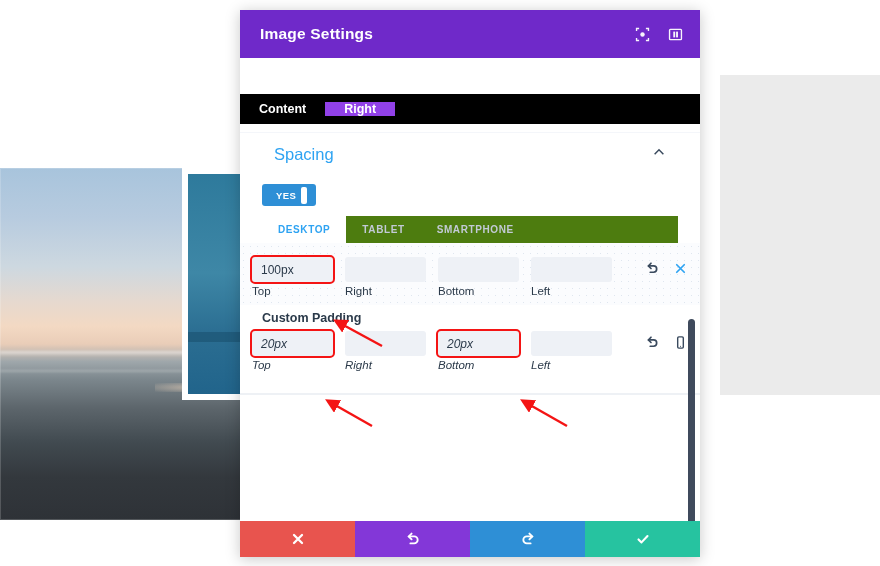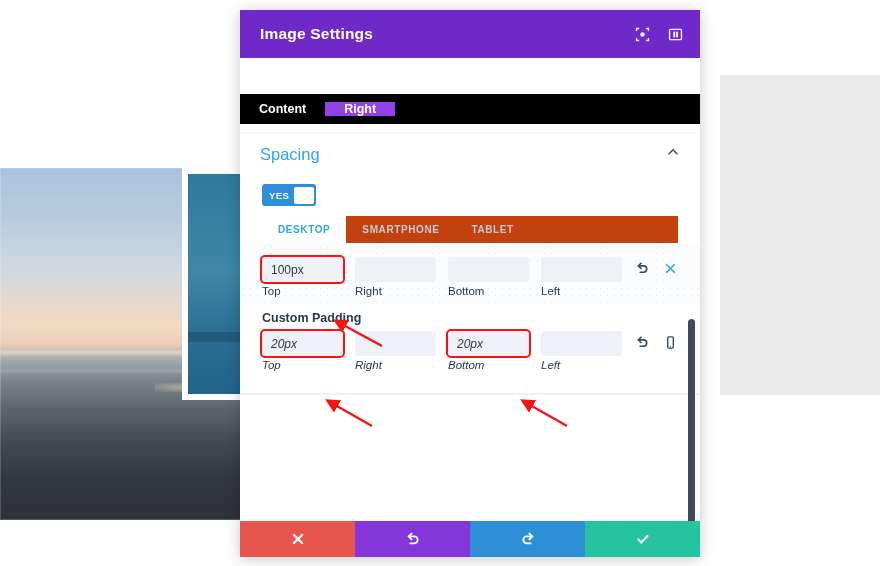--- a/index.html
+++ b/index.html
@@ -97,48 +97,48 @@
   }
   .tab.active { background: #9141e8; }
 
   .modal-body {
     flex: 1 1 auto; position: relative; background: #ffffff; overflow: hidden;
   }
   .body-top-rule { height: 1px; background: #f4f6fa; margin-top: 8px; }
 
   .section-head {
     display: flex; align-items: center; justify-content: space-between;
-    padding: 0 20px; height: 42px;
+    padding: 0 34px; height: 42px;
   }
   .section-title { font-size: 16.5px; color: #2ea3f2; }
   .section-title.muted { color: #a9b4c4; }
   .chev { width: 14px; height: 14px; color: #3a4a5e; flex: none; }
   .label-row { padding: 0 22px; font-size: 12.5px; color: #2b3a4a; font-weight: bold; }
 
   .toggle {
     margin: 9px 22px 0; width: 54px; height: 22px; background: #2e8fd6;
-    border-radius: 3px; display: flex; align-items: center; padding: 0 2px;
+    border-radius: 3px; display: flex; align-items: center; padding: 0 9px;
     box-sizing: border-box; cursor: pointer;
   }
   .toggle-text { color: #ffffff; font-size: 9.5px; font-weight: bold; padding: 0 5px; letter-spacing: .4px; }
   .toggle-knob { width: 25px; height: 17px; background: #ffffff; border-radius: 2px; }
 
   .device-tabs {
-    margin: 10px 22px 0; height: 27px; background: #c2410c;
+    margin: 10px 22px 0; height: 27px; background: #4d7c0f;
     display: flex; align-items: stretch;
   }
   .dtab {
     display: flex; align-items: center; padding: 0 16px;
     font-size: 10px; font-weight: bold; letter-spacing: .6px; color: #c2cad6;
     cursor: pointer;
   }
   .dtab.active { background: #ffffff; color: #2ea3f2; }
 
   .spacing-row {
-    position: relative; padding: 14px 22px 8px;
+    position: relative; padding: 14px 12px 8px;
     display: flex; align-items: flex-start; gap: 12px;
   }
   .spacing-row.dotted {
     background-color: #fbfcfe;
     background-image: radial-gradient(#dfe6ef 0.7px, transparent 0.7px);
     background-size: 7px 7px;
   }
   .sp-field { width: 81px; flex: none; position: relative; }
   .sp-input {
     height: 25px; background: #eef1f6; border: none; border-radius: 3px;
@@ -232,22 +232,22 @@
 
 
       <div class="toggle">
         <span class="toggle-text">YES</span>
         <span class="toggle-knob"></span>
       </div>
 
 
       <div class="device-tabs">
         <div class="dtab active">DESKTOP</div>
+        <div class="dtab">TABLET</div>
         <div class="dtab">SMARTPHONE</div>
-        <div class="dtab">TABLET</div>
       </div>
 
       <div class="spacing-row dotted">
         <div class="sp-field">
           <div class="sp-input hl">100px</div>
           <div class="sp-cap">Top</div>
         </div>
         <div class="sp-field">
           <div class="sp-input"></div>
           <div class="sp-cap">Right</div>

